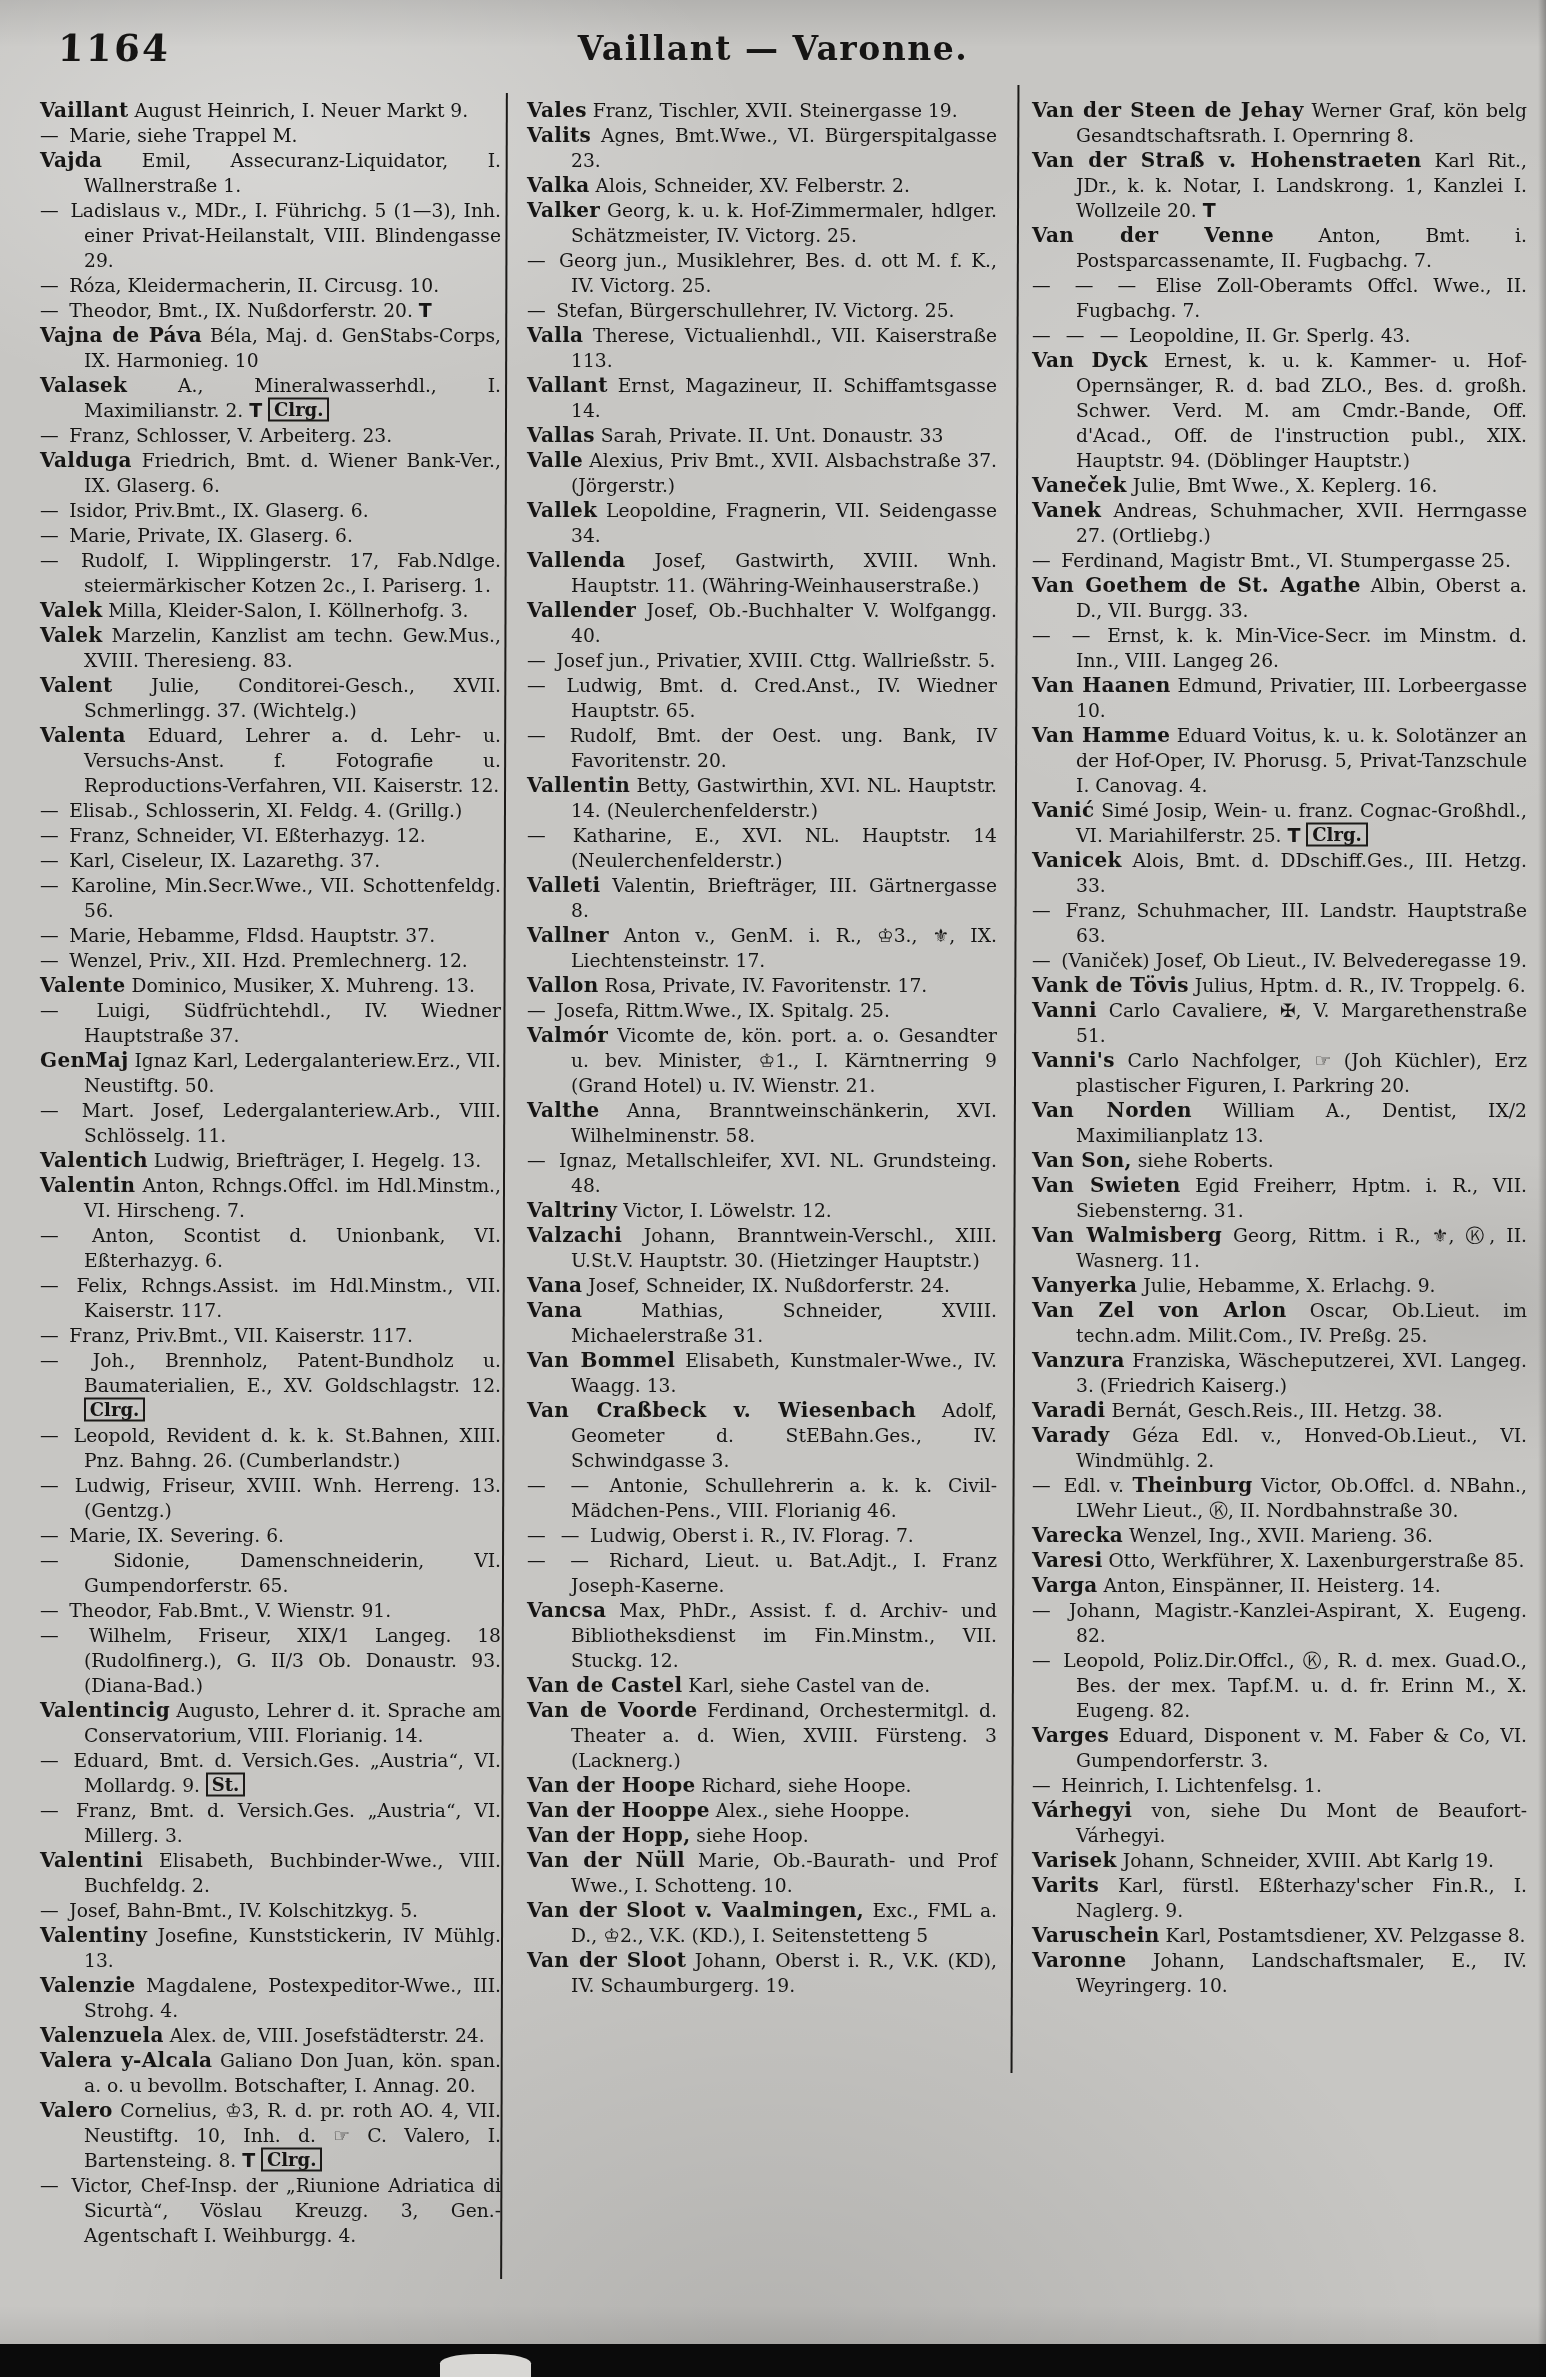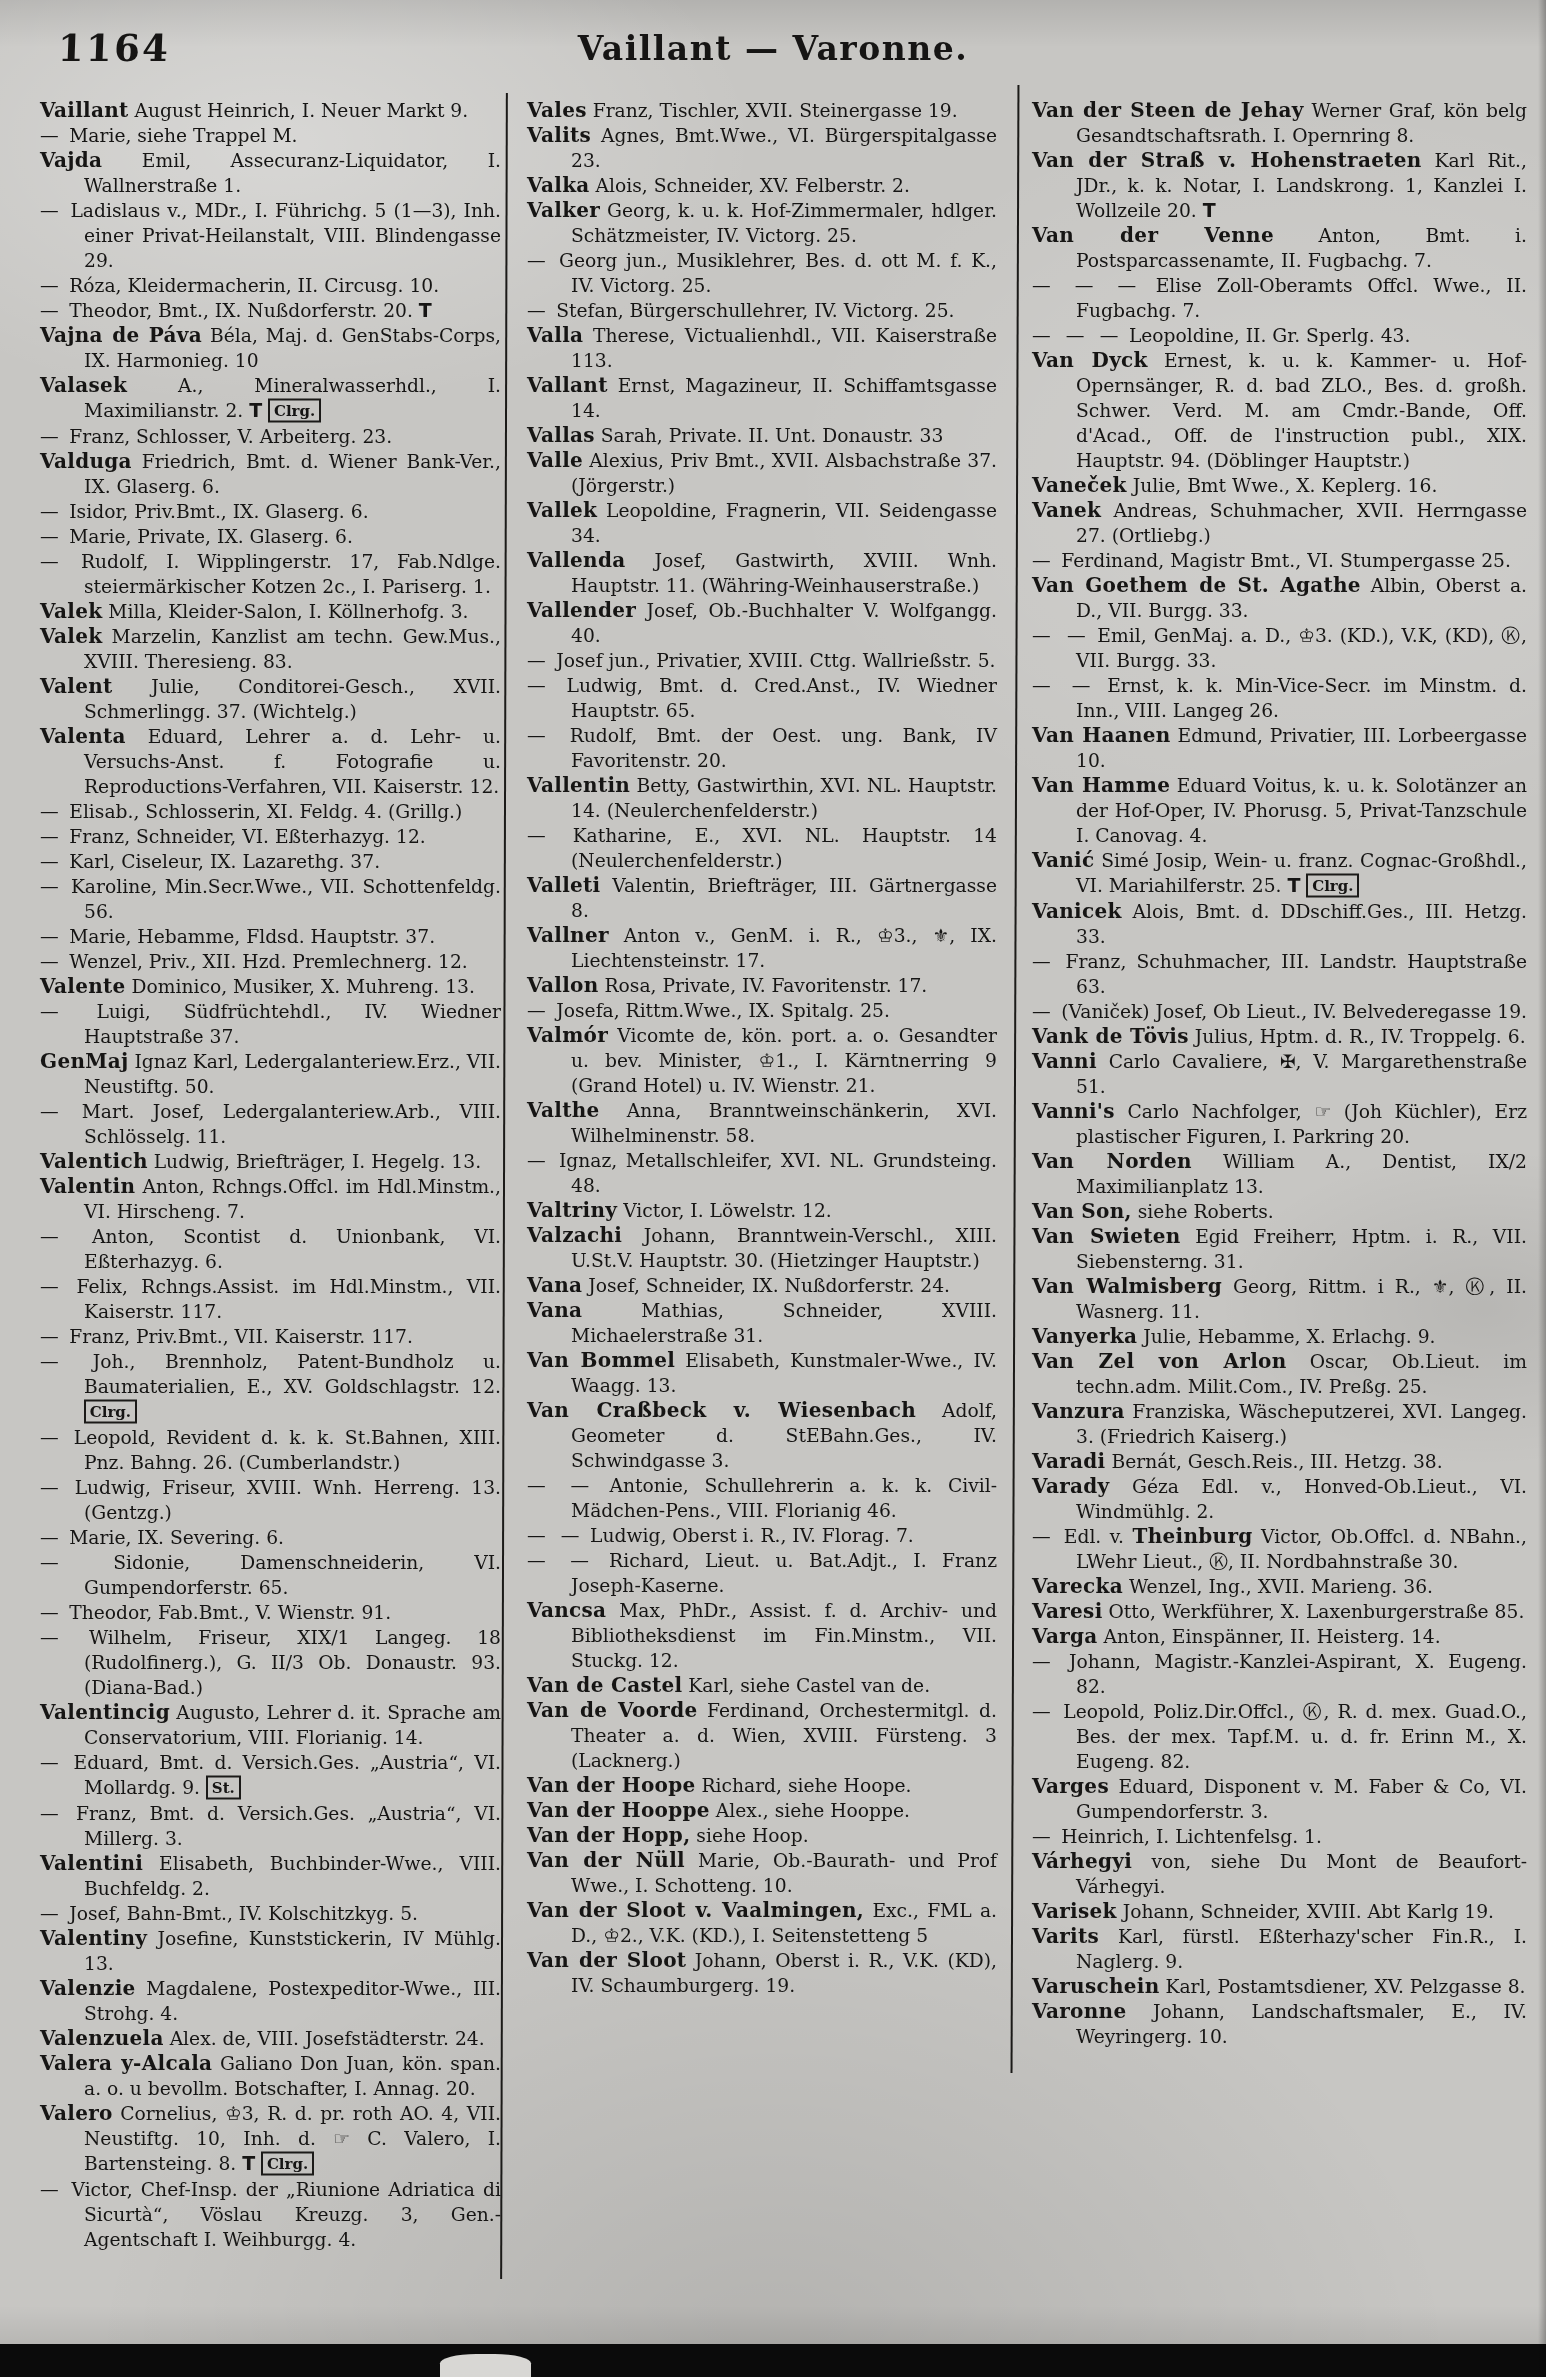--- a/index.html
+++ b/index.html
@@ -33,21 +33,21 @@
   .col3{left:1032px;width:495px;}
   .rule{position:absolute;width:2.3px;background:#1b1a18;}
   .rule1{left:503px;top:93px;height:2186px;transform:rotate(.15deg);}
   .rule2{left:1014px;top:85px;height:1988px;transform:rotate(.2deg);}
   .entry{margin:0;padding-left:44px;text-indent:-44px;}
   .surname{font-weight:bold;font-size:20px;letter-spacing:0.3px;}
   .surname.dash{font-weight:normal;font-size:18.7px;letter-spacing:4.6px;}
   .tel{font-weight:bold;font-family:"DejaVu Sans","Liberation Sans",sans-serif;font-size:19px;}
   .boxed{
     display:inline-block;border:2.3px solid #1b1a18;padding:0 3.8px;
-    font-weight:bold;font-size:15px;line-height:20px;text-indent:0;
+    font-weight:bold;font-size:18px;line-height:20px;text-indent:0;
     transform:translateY(-1.5px);
   }
   .scan-bottom{position:absolute;left:0;bottom:0;width:100%;height:33px;background:#0b0b0b;}
   .scan-notch{position:absolute;left:440px;bottom:0;width:91px;height:23px;background:#d8d7d4;border-radius:40% 40% 0 0;}
   .scan-edge-r{position:absolute;right:0;top:0;width:7.6px;height:100%;background:linear-gradient(90deg,transparent,rgba(0,0,0,.25));}
 </style>
 </head>
 <body>
 
 <div class="page">
@@ -158,21 +158,20 @@
       <p class="entry"><b class="surname">Van der Steen de Jehay</b><span> Werner Graf, kön belg Gesandtschaftsrath. I. Opernring 8.</span></p>
       <p class="entry"><b class="surname">Van der Straß v. Hohenstraeten</b><span> Karl Rit., JDr., k. k. Notar, I. Landskrong. 1, Kanzlei I. Wollzeile 20. <span class="tel">T</span></span></p>
       <p class="entry"><b class="surname">Van der Venne</b><span> Anton, Bmt. i. Postsparcassenamte, II. Fugbachg. 7.</span></p>
       <p class="entry"><b class="surname dash">— — —</b><span> Elise Zoll-Oberamts Offcl. Wwe., II. Fugbachg. 7.</span></p>
       <p class="entry"><b class="surname dash">— — —</b><span> Leopoldine, II. Gr. Sperlg. 43.</span></p>
       <p class="entry"><b class="surname">Van Dyck</b><span> Ernest, k. u. k. Kammer- u. Hof-Opernsänger, R. d. bad ZLO., Bes. d. großh. Schwer. Verd. M. am Cmdr.-Bande, Off. d'Acad., Off. de l'instruction publ., XIX. Hauptstr. 94. (Döblinger Hauptstr.)</span></p>
       <p class="entry"><b class="surname">Vaneček</b><span> Julie, Bmt Wwe., X. Keplerg. 16.</span></p>
       <p class="entry"><b class="surname">Vanek</b><span> Andreas, Schuhmacher, XVII. Herrngasse 27. (Ortliebg.)</span></p>
       <p class="entry"><b class="surname dash">—</b><span> Ferdinand, Magistr Bmt., VI. Stumpergasse 25.</span></p>
       <p class="entry"><b class="surname">Van Goethem de St. Agathe</b><span> Albin, Oberst a. D., VII. Burgg. 33.</span></p>
-      <p class="entry"><b class="surname dash">— —</b><span> Emil, GenMaj. a. D., ♔3. (KD.), V.K, (KD), Ⓚ, VII. Burgg. 33.</span></p>
       <p class="entry"><b class="surname dash">— —</b><span> Ernst, k. k. Min-Vice-Secr. im Minstm. d. Inn., VIII. Langeg 26.</span></p>
       <p class="entry"><b class="surname">Van Haanen</b><span> Edmund, Privatier, III. Lorbeergasse 10.</span></p>
       <p class="entry"><b class="surname">Van Hamme</b><span> Eduard Voitus, k. u. k. Solotänzer an der Hof-Oper, IV. Phorusg. 5, Privat-Tanzschule I. Canovag. 4.</span></p>
       <p class="entry"><b class="surname">Vanić</b><span> Simé Josip, Wein- u. franz. Cognac-Großhdl., VI. Mariahilferstr. 25. <span class="tel">T</span> <span class="boxed">Clrg.</span></span></p>
       <p class="entry"><b class="surname">Vanicek</b><span> Alois, Bmt. d. DDschiff.Ges., III. Hetzg. 33.</span></p>
       <p class="entry"><b class="surname dash">—</b><span> Franz, Schuhmacher, III. Landstr. Hauptstraße 63.</span></p>
       <p class="entry"><b class="surname dash">—</b><span> (Vaniček) Josef, Ob Lieut., IV. Belvederegasse 19.</span></p>
       <p class="entry"><b class="surname">Vank de Tövis</b><span> Julius, Hptm. d. R., IV. Troppelg. 6.</span></p>
       <p class="entry"><b class="surname">Vanni</b><span> Carlo Cavaliere, ✠, V. Margarethenstraße 51.</span></p>
       <p class="entry"><b class="surname">Vanni's</b><span> Carlo Nachfolger, ☞ (Joh Küchler), Erz plastischer Figuren, I. Parkring 20.</span></p>

